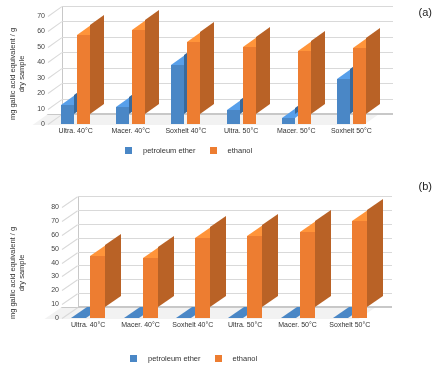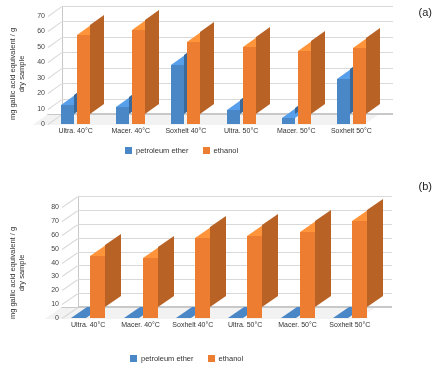--- a/index.html
+++ b/index.html
@@ -99,21 +99,21 @@
     line-height:8.5px;
   }
   .legend{
     position:absolute;
     display:flex;
     gap:14px;
     align-items:center;
     font-size:7.5px;
     color:#333;
   }
-  .legend .item{display:flex;align-items:center;gap:4px;}
+  .legend .item{display:flex;align-items:center;gap:11px;}
   .swatch{width:7px;height:7px;display:inline-block;}
 </style>
 </head>
 <body>
 
 <div class="panel" id="panel-a">
   <div class="panel-label">(a)</div>
   <div class="ylabel" id="ylabel-a">
     <span>mg gallic acid equivalent / g</span><br>
     <span>dry sample</span>

